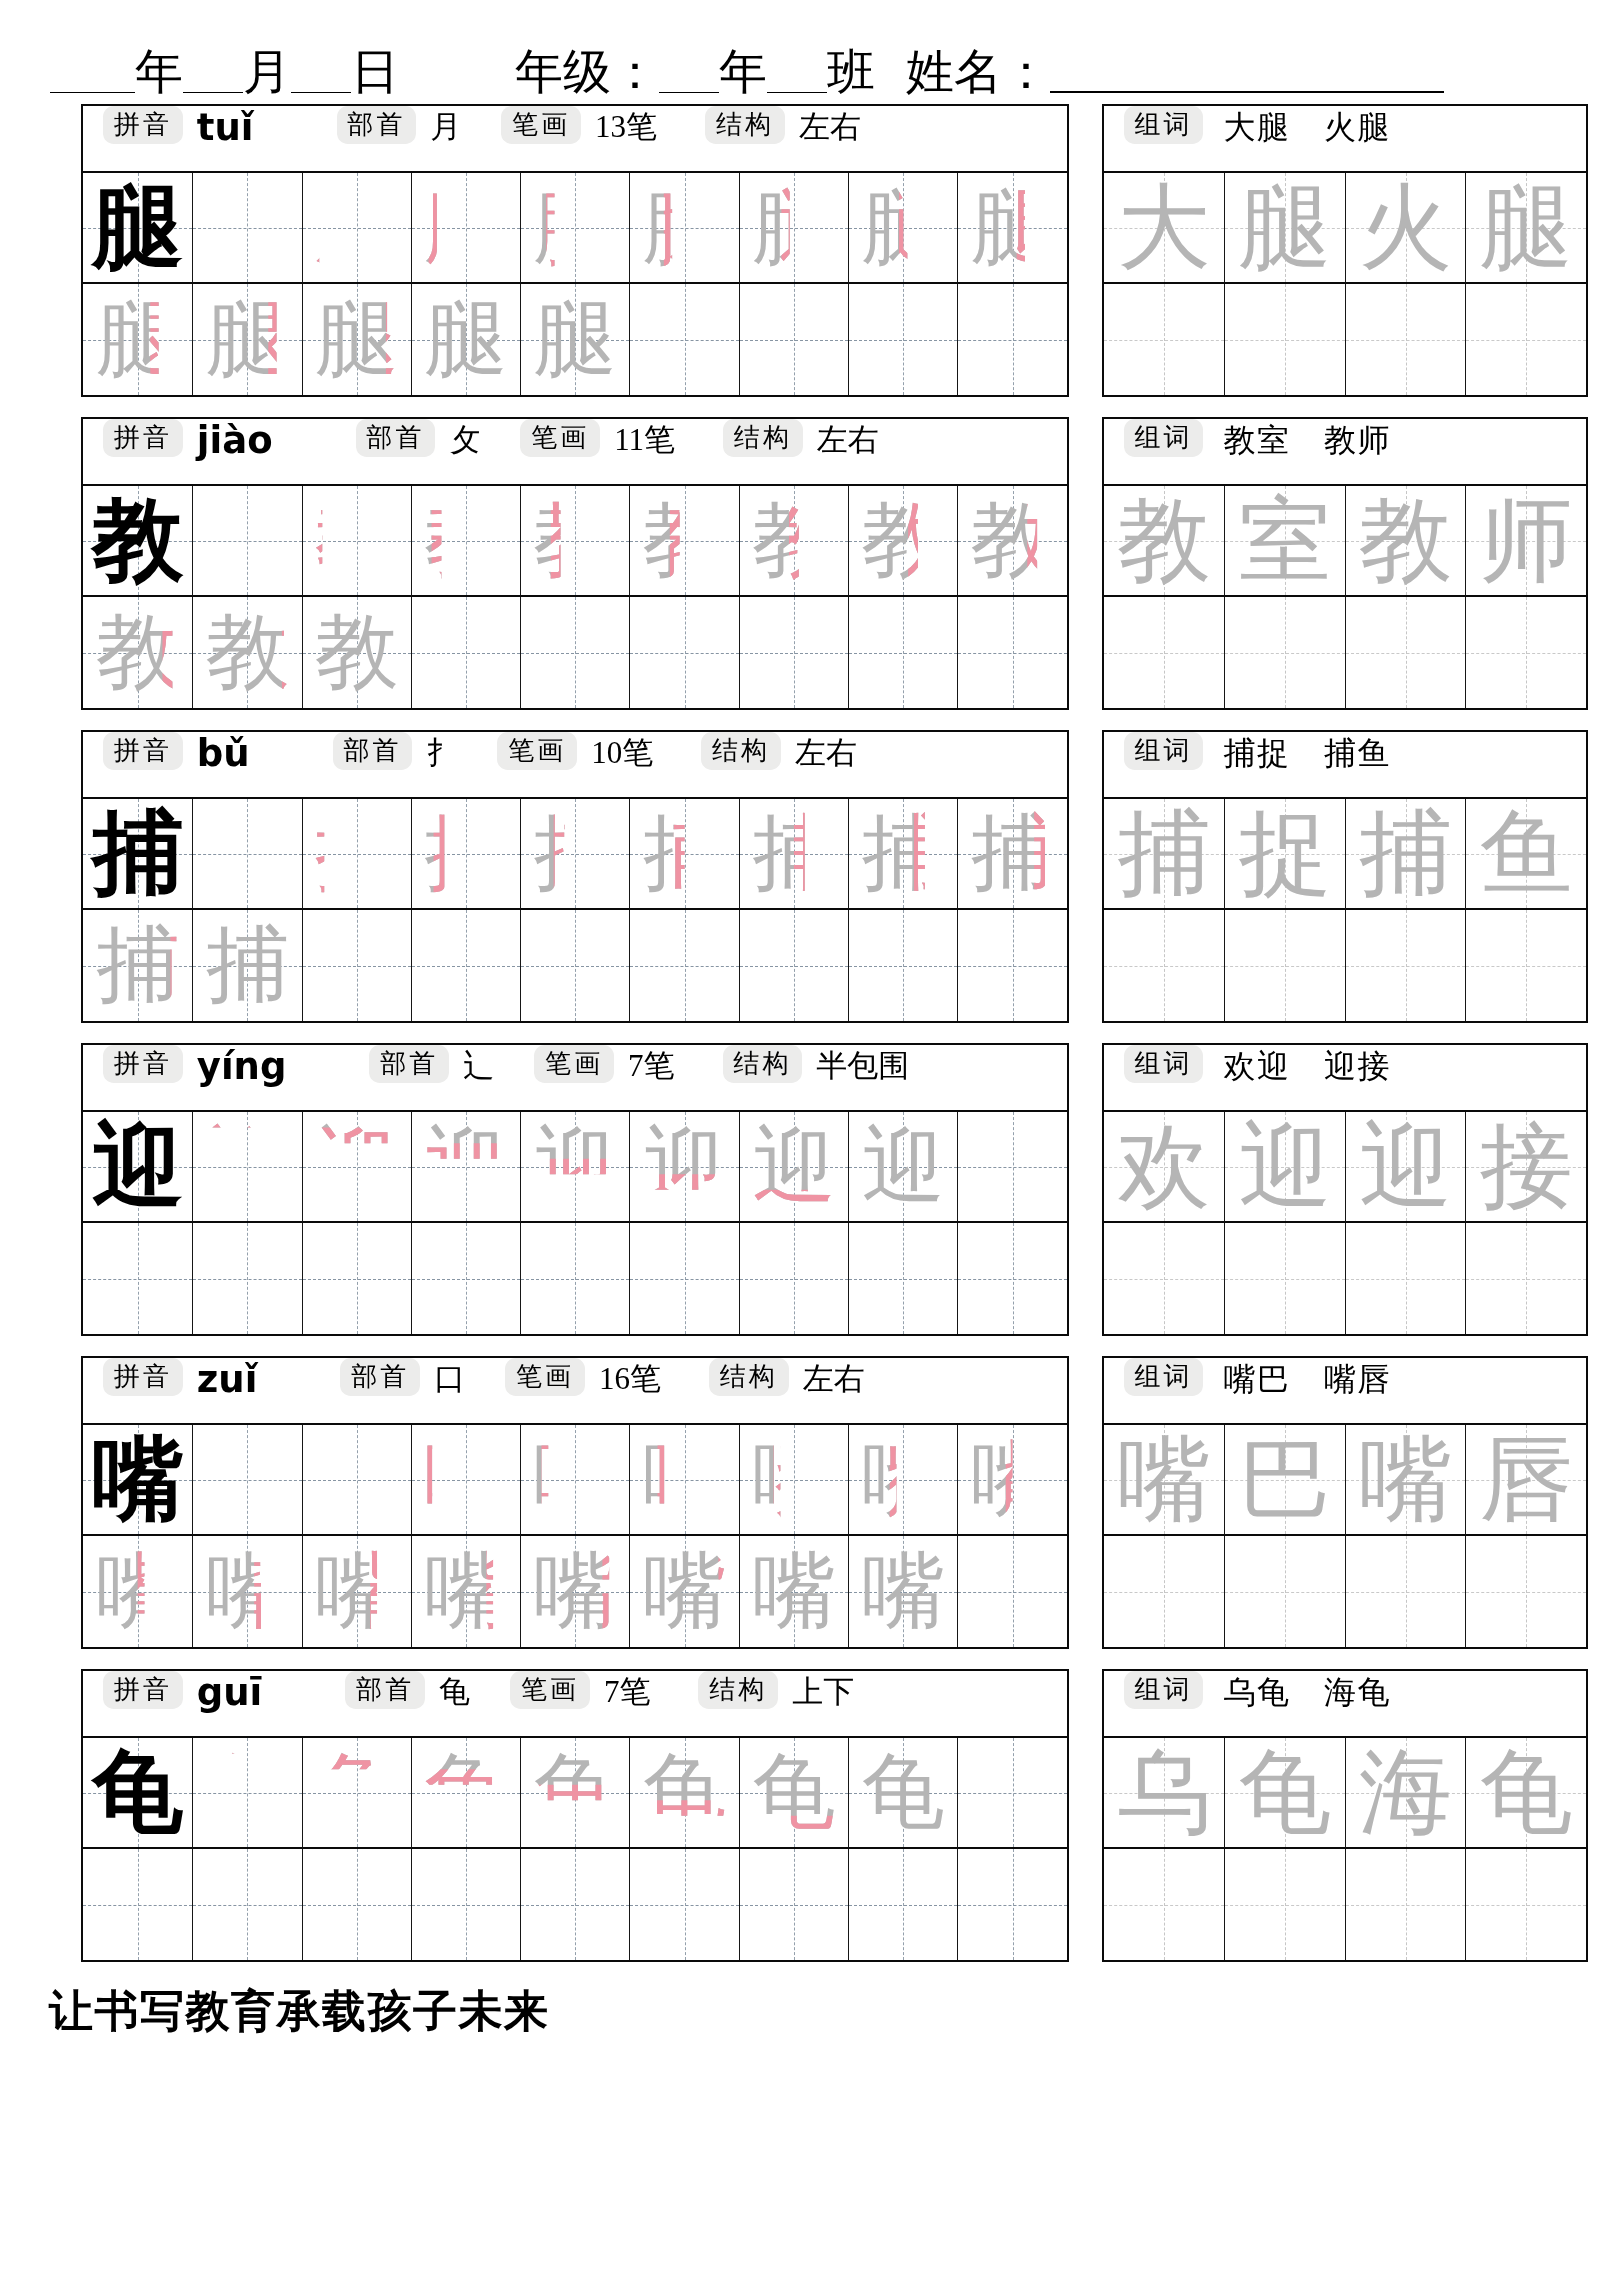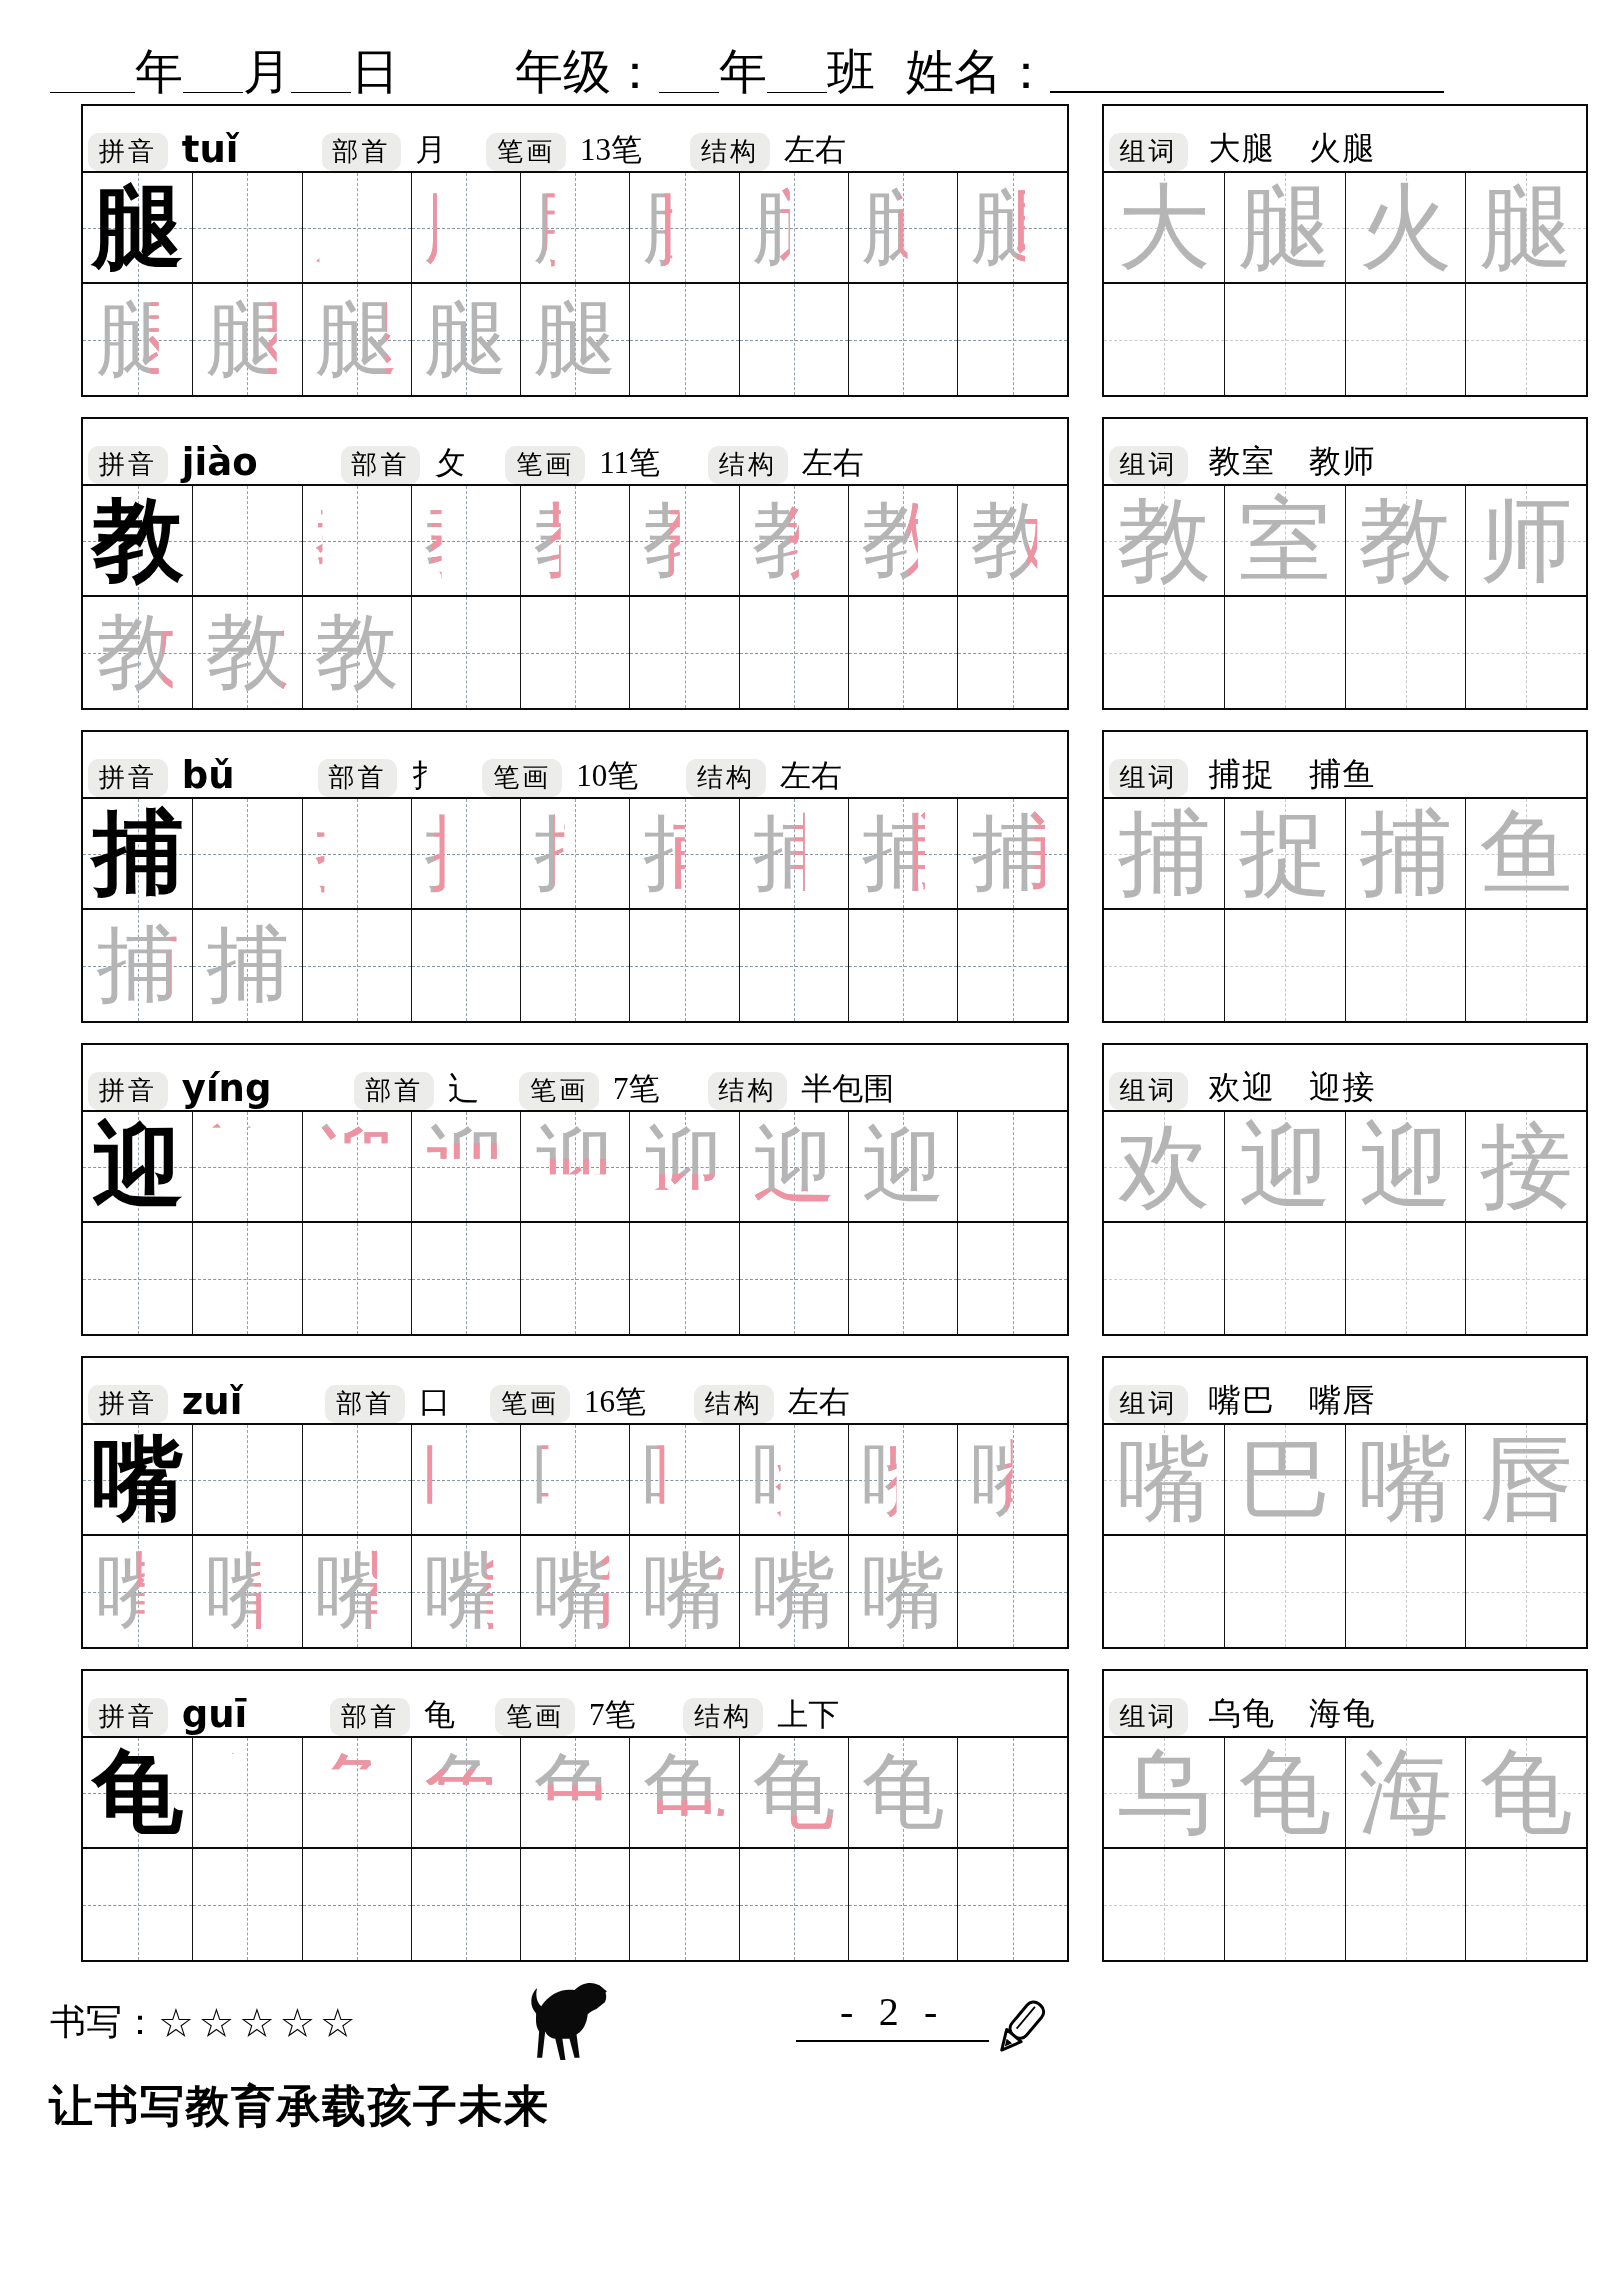--- a/index.html
+++ b/index.html
@@ -9,21 +9,21 @@
          font-weight:700;font-size:68px;letter-spacing:3.1px;color:#000;}
   .info-row{margin:40px 0 0 50px;font-size:48px;white-space:nowrap;}
   .blank{display:inline-block;border-bottom:1.9px solid #000;height:31px;vertical-align:-4.6px;}
   .b-long{width:85px;} .b-short{width:60px;} .b-name{width:394px;border-bottom-width:2.7px;}
   .info-gap{display:inline-block;width:116px;}
   .info-gap2{display:inline-block;width:31px;}
 
   .card{display:flex;margin:0 35px 20px 81px;}
   .lbox{width:989px;border:2.7px solid #0a0a0a;box-sizing:border-box;background:#fff;}
   .rbox{width:487px;border:2.7px solid #0a0a0a;box-sizing:border-box;margin-left:33px;background:#fff;}
-  .head{height:65px;display:flex;align-items:flex-end;padding:0 5px;border-bottom:2.3px solid #0a0a0a;}
+  .head{height:65px;display:flex;align-items:flex-start;padding:0 20px;border-bottom:2.3px solid #0a0a0a;}
   .badge{background:#ececeb;border-radius:10.8px;padding:6.2px 10.8px;font-size:26px;line-height:1;
          letter-spacing:3.1px;flex:none;}
   .pyval{font-family:"DejaVu Sans","Liberation Sans",sans-serif;font-weight:700;font-size:37px;
          margin:0 0 0 14px;flex:none;}
   .hval{font-size:31px;margin-left:14px;flex:none;}
   .m1{margin-right:83px;} .m2{margin-right:40px;} .m3{margin-right:48px;}
   .wordsval{font-size:32px;margin-left:20px;letter-spacing:1.5px;}
 
   .pgrid{display:grid;grid-template-columns:repeat(9,1fr);}
   .wgrid{display:grid;grid-template-columns:repeat(4,1fr);}
@@ -743,36 +743,17 @@
             </div>
             <div class="cell"></div>
             <div class="cell"></div>
             <div class="cell"></div>
             <div class="cell"></div>
           </div>
         </div>
       </section>
     </div>
 
-  <div class="bottom-row">
-    <span class="writing"><span>书写：</span><span class="stars">☆☆☆☆☆</span></span>
-    <svg class="horse" viewBox="0 0 100 90" xmlns="http://www.w3.org/2000/svg">
-      <path fill="#0a0a0a" d="M14,34 C7,27 8,15 15,9 C13,17 15,23 19,27 C27,15 39,9 52,11 C59,4 68,2 76,6 C83,10 85,17 82,23 L77,27 C73,31 69,31 65,35 C64,45 60,51 54,55 L57,78 L52,78 L47,59 L40,59 L43,80 L38,80 L33,59 C29,59 25,56 23,52 L20,78 L15,78 L17,52 C13,46 14,40 14,34 Z"></path>
-      <path fill="#0a0a0a" d="M76,6 L84,12 L80,16 Z"></path>
-    </svg>
-    <div class="pgwrap">
-      <span class="pagenum">- 2 -</span>
-      <div class="pgline"></div>
-      <svg class="pencil" viewBox="0 0 60 60" xmlns="http://www.w3.org/2000/svg">
-        <g transform="rotate(40 30 30)">
-          <rect x="22" y="6" width="16" height="34" rx="7" fill="#fff" stroke="#000" stroke-width="2.5"></rect>
-          <path d="M22,40 L30,56 L38,40 Z" fill="#fff" stroke="#000" stroke-width="2.5" stroke-linejoin="round"></path>
-          <path d="M27,46 L30,52 L33,46 Z" fill="#000"></path>
-          <line x1="28" y1="10" x2="28" y2="34" stroke="#000" stroke-width="1.5"></line>
-        </g>
-      </svg>
-    </div>
-  </div>
 
   <div class="slogan">让书写教育承载孩子未来</div>
 
 </div>
 
 
 </body></html>

